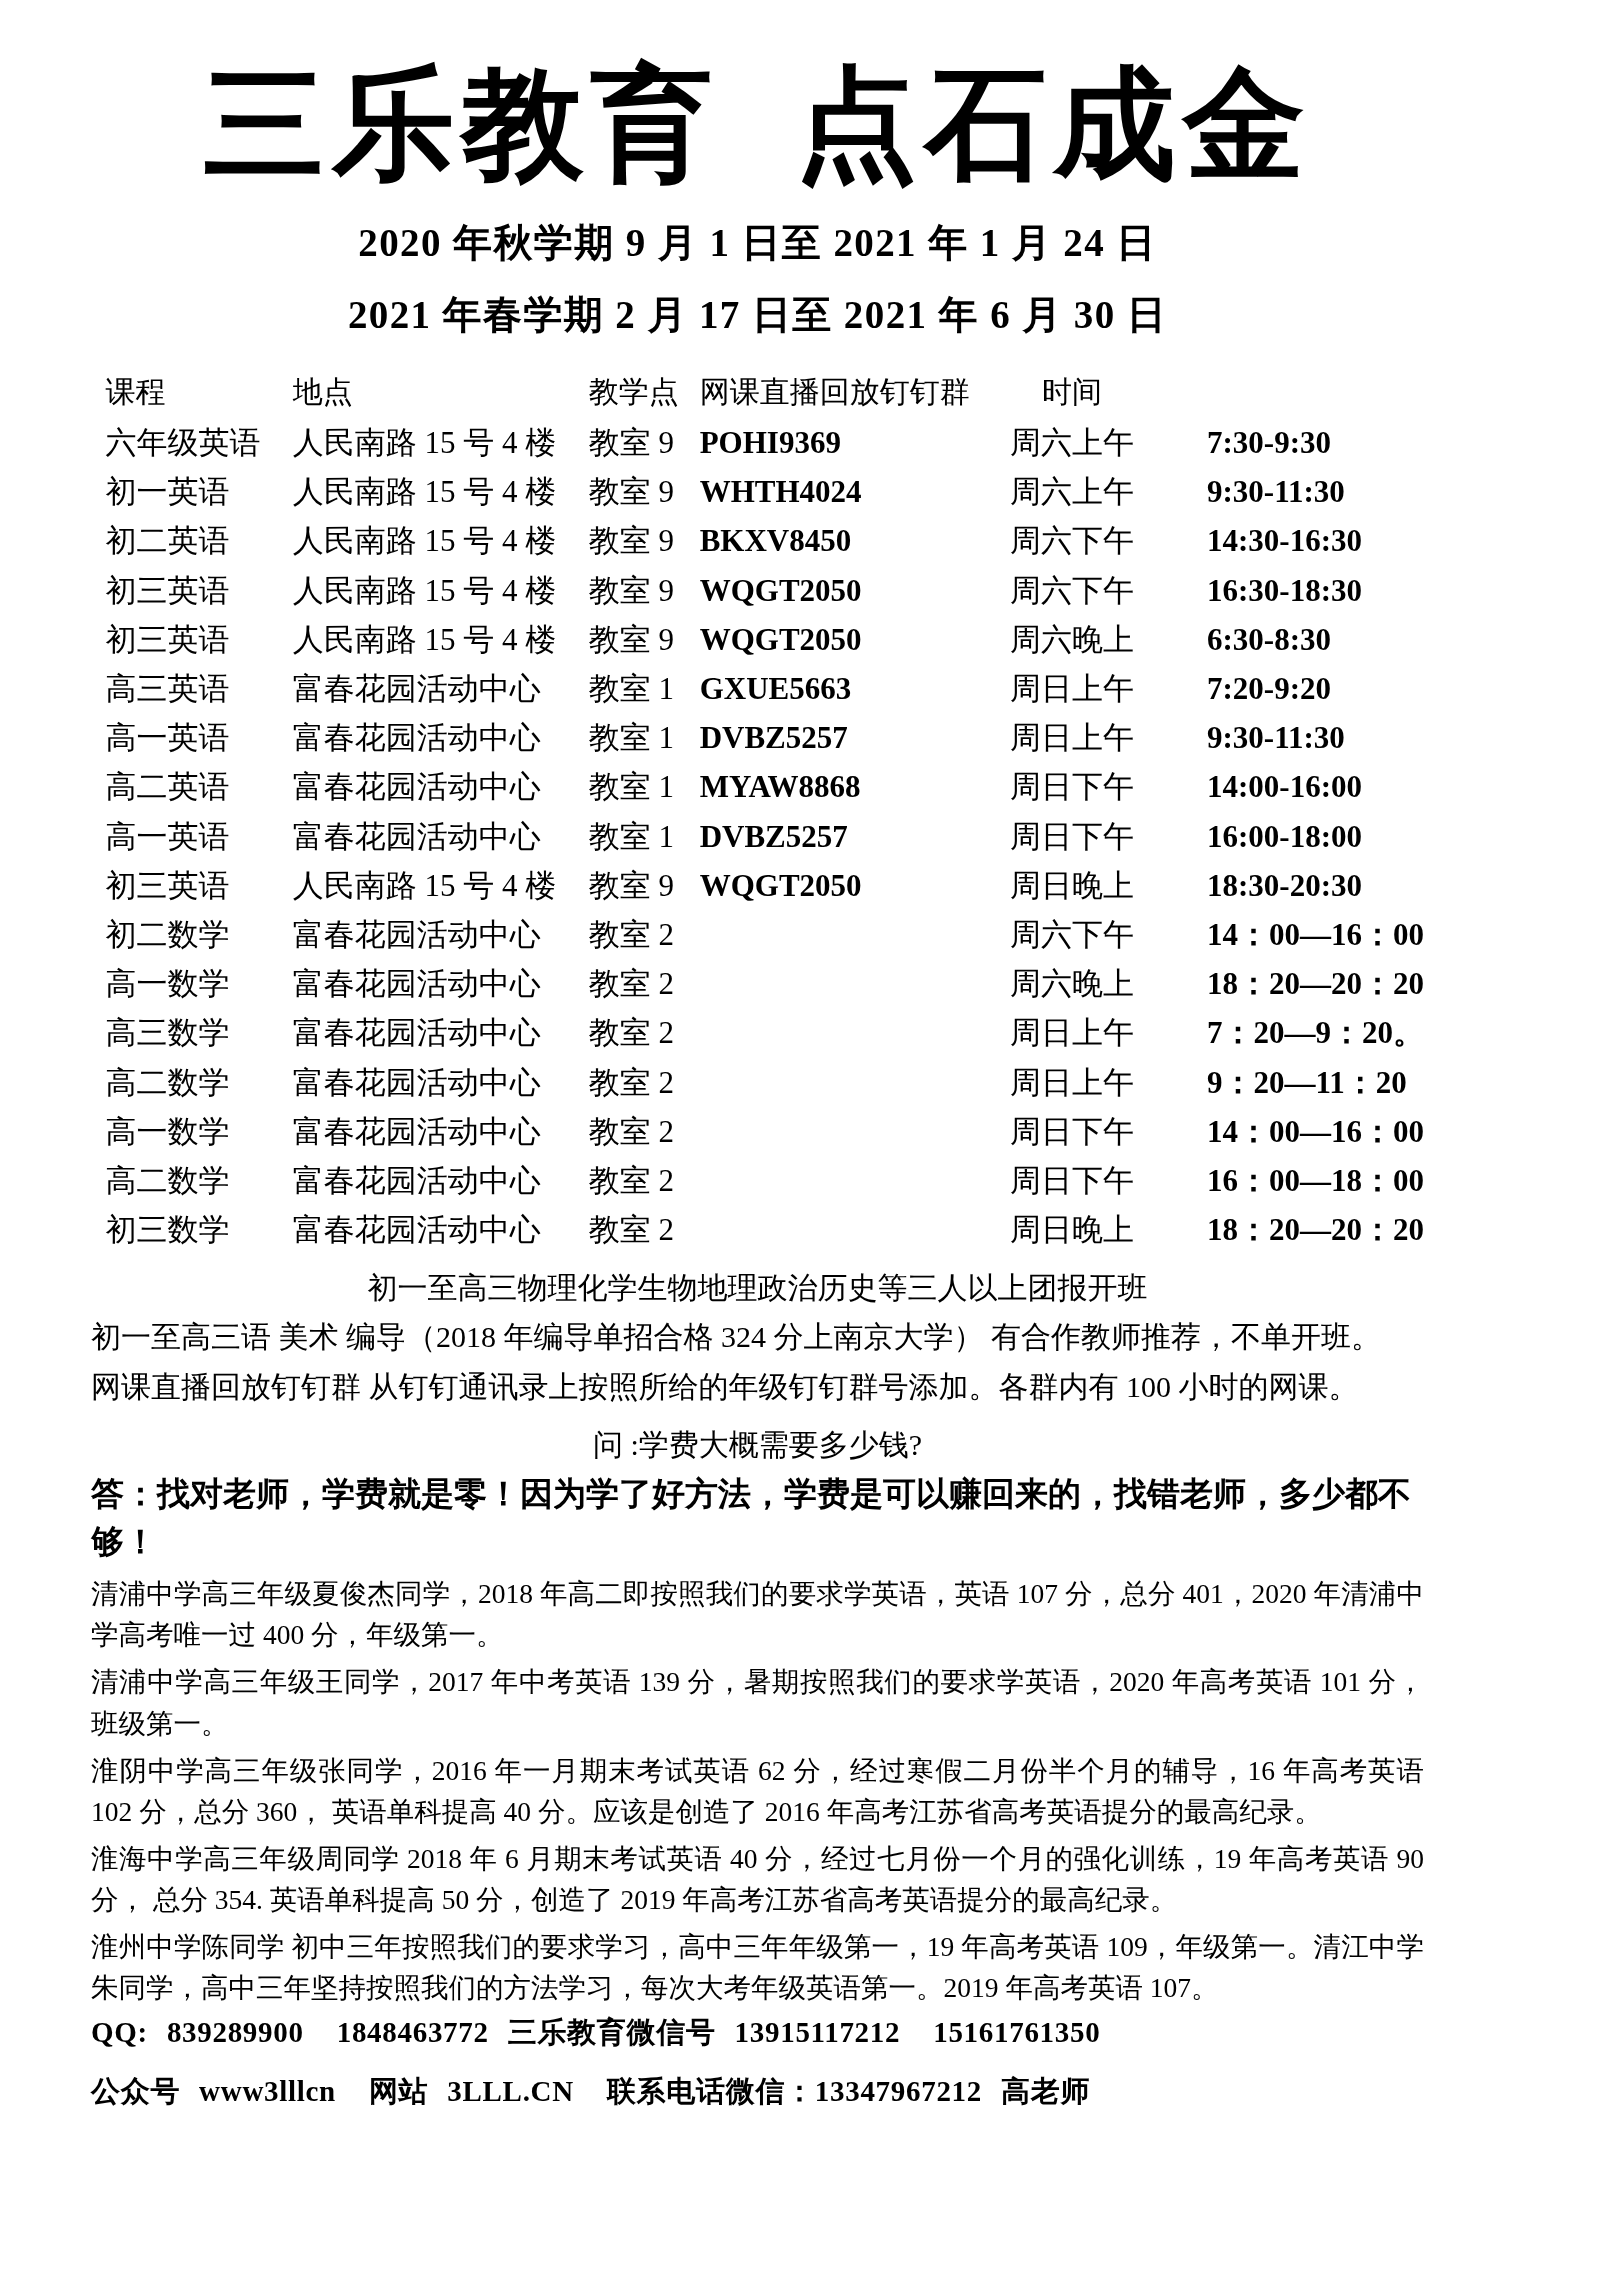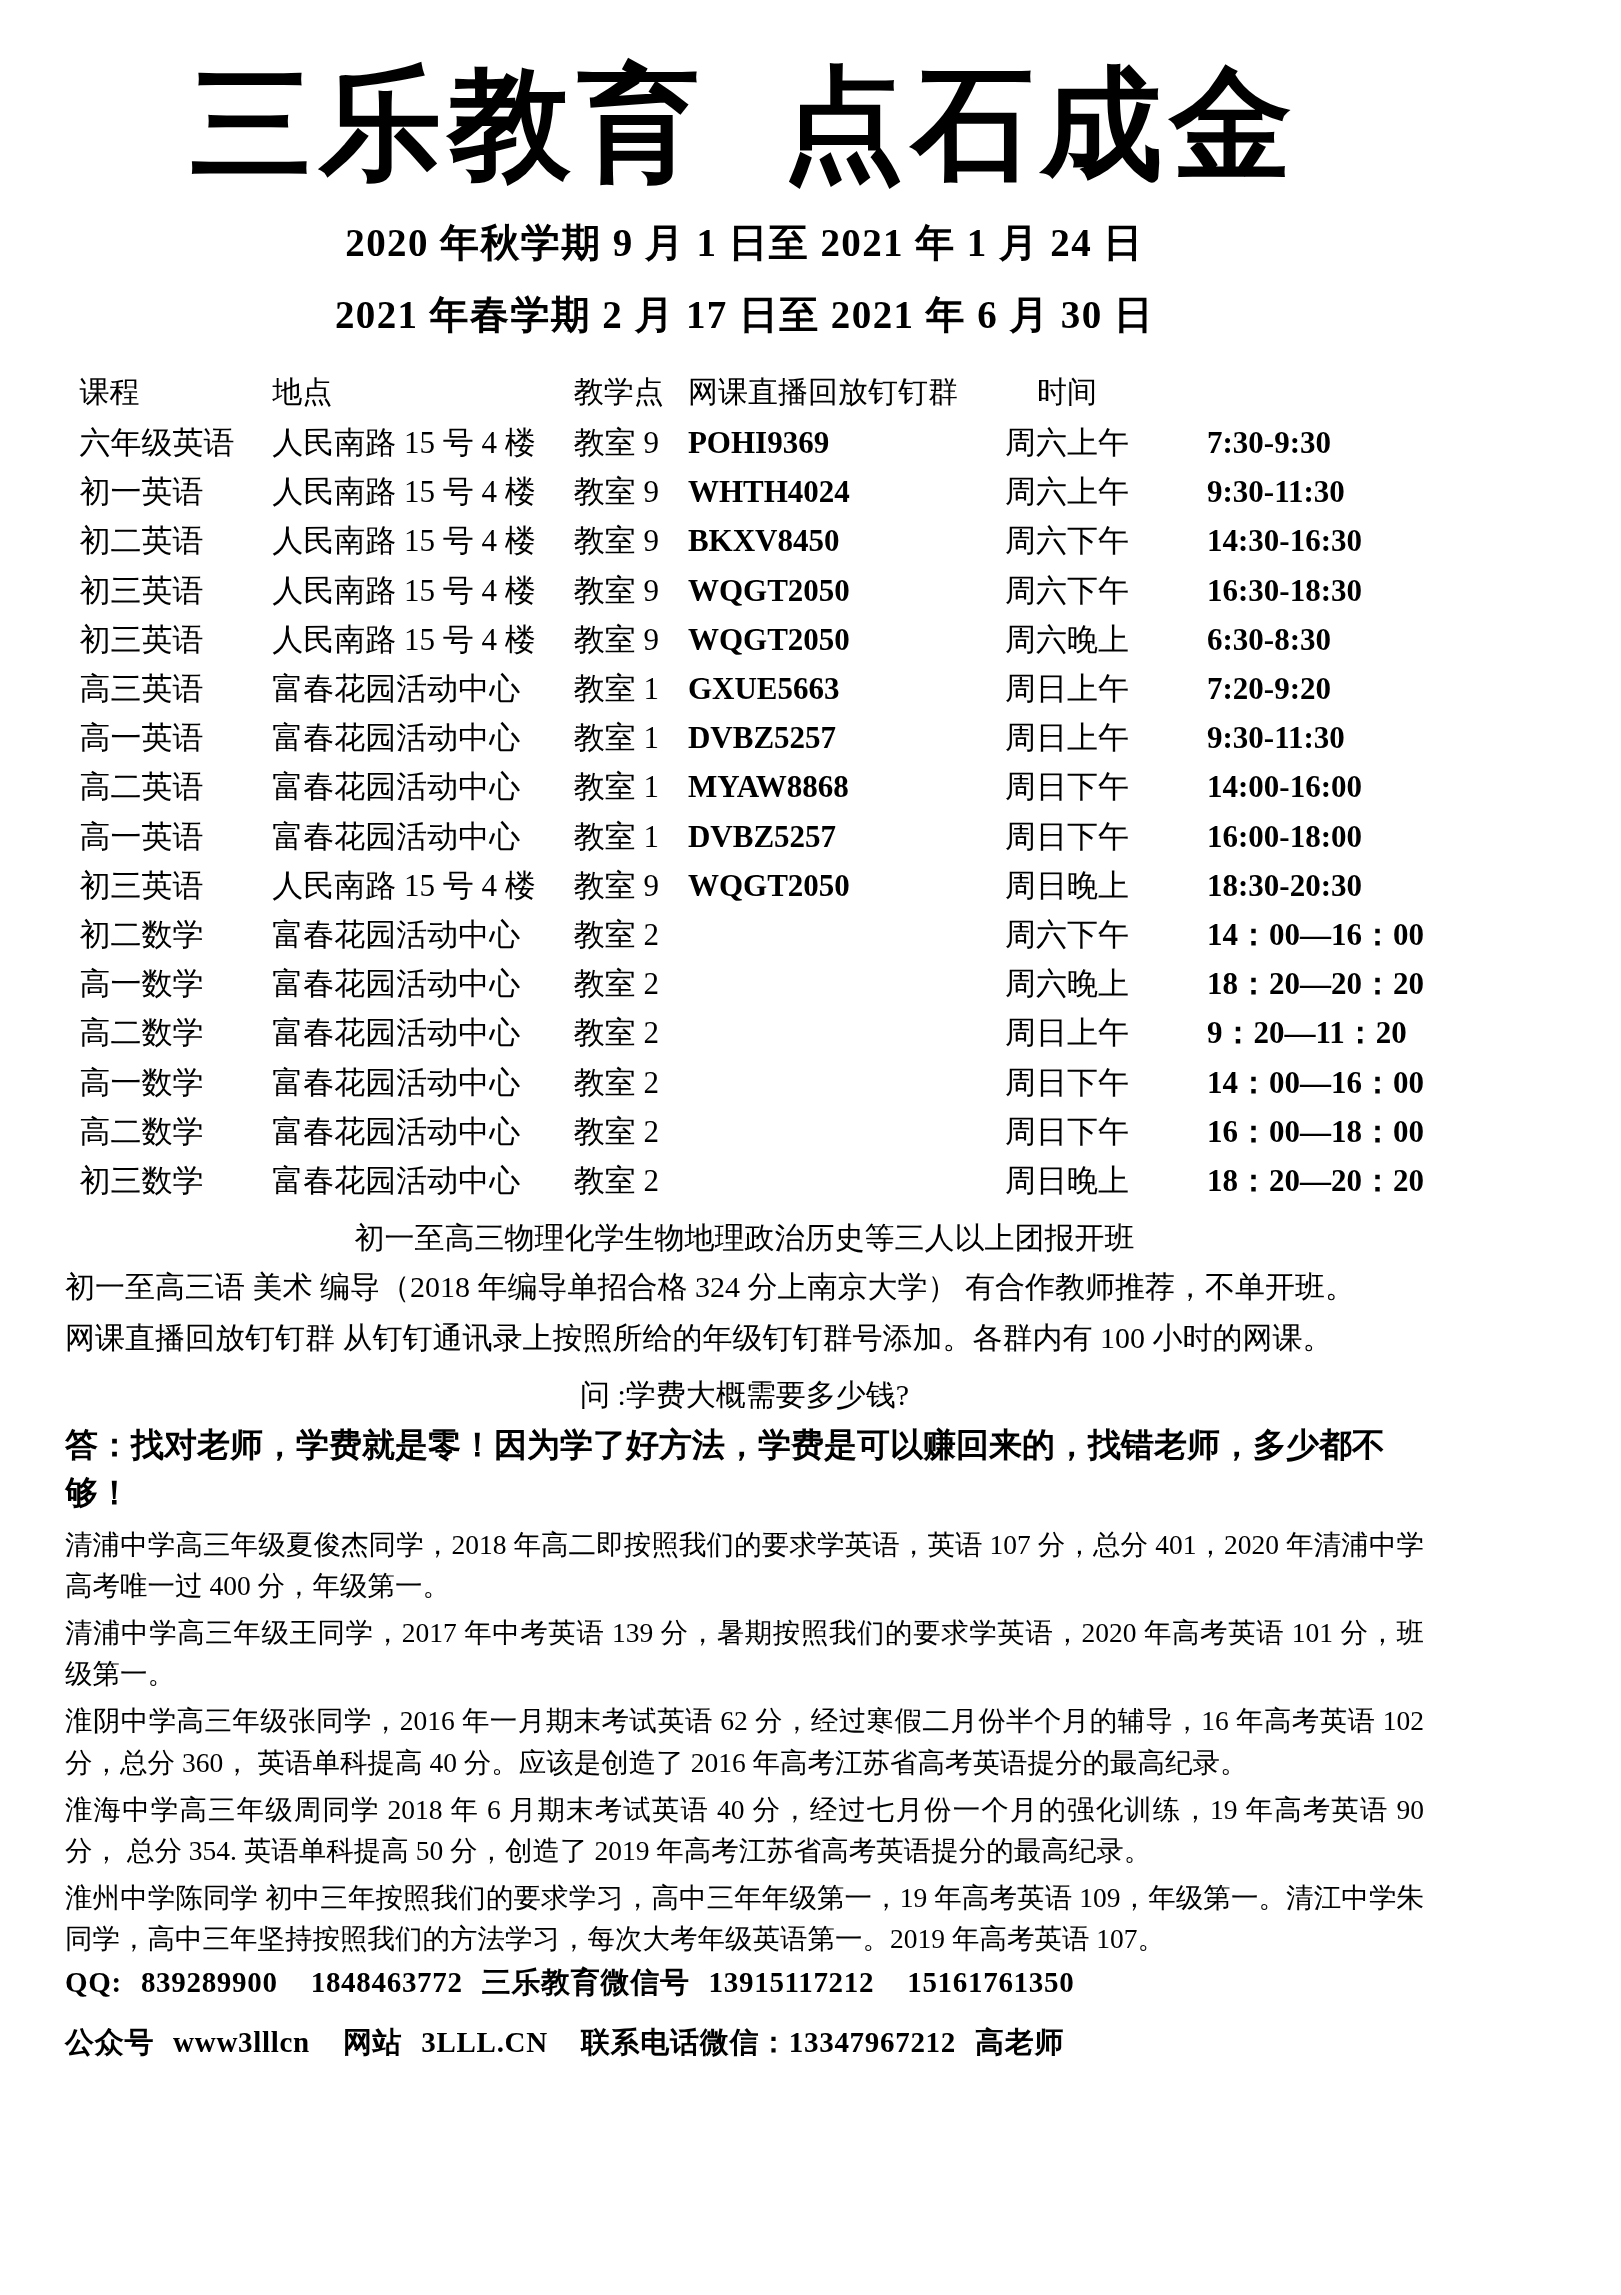--- a/index.html
+++ b/index.html
@@ -9,21 +9,21 @@
   }
   body {
     width: 1621px;
     font-family: "Liberation Serif", "DejaVu Serif", serif;
     color: #000000;
   }
   .page {
     width: 1489px;
     min-height: 2295px;
     box-sizing: border-box;
-    padding: 43px 65px 29px 65px;
+    padding: 43px 65px 29px 91px;
     position: relative;
   }
   
   .masthead {
     text-align: center;
     font-family: "Liberation Serif", "DejaVu Serif", serif;
     font-weight: 700;
     font-size: 122px;
     line-height: 1.05;
     letter-spacing: 7.2px;
@@ -227,20 +227,28 @@
         </tr>
         <tr>
           <td class="col-course">高一数学</td>
           <td class="col-place">富春花园活动中心</td>
           <td class="col-room">教室 2</td>
           <td class="col-group"></td>
           <td class="col-day">周六晚上</td>
           <td class="col-time">18：20—20：20</td>
         </tr>
         <tr>
+          <td class="col-course">高三数学</td>
+          <td class="col-place">富春花园活动中心</td>
+          <td class="col-room">教室 2</td>
+          <td class="col-group"></td>
+          <td class="col-day">周日上午</td>
+          <td class="col-time">7：20—9：20。</td>
+        </tr>
+        <tr>
           <td class="col-course">高二数学</td>
           <td class="col-place">富春花园活动中心</td>
           <td class="col-room">教室 2</td>
           <td class="col-group"></td>
           <td class="col-day">周日上午</td>
           <td class="col-time">9：20—11：20</td>
         </tr>
         <tr>
           <td class="col-course">高一数学</td>
           <td class="col-place">富春花园活动中心</td>

